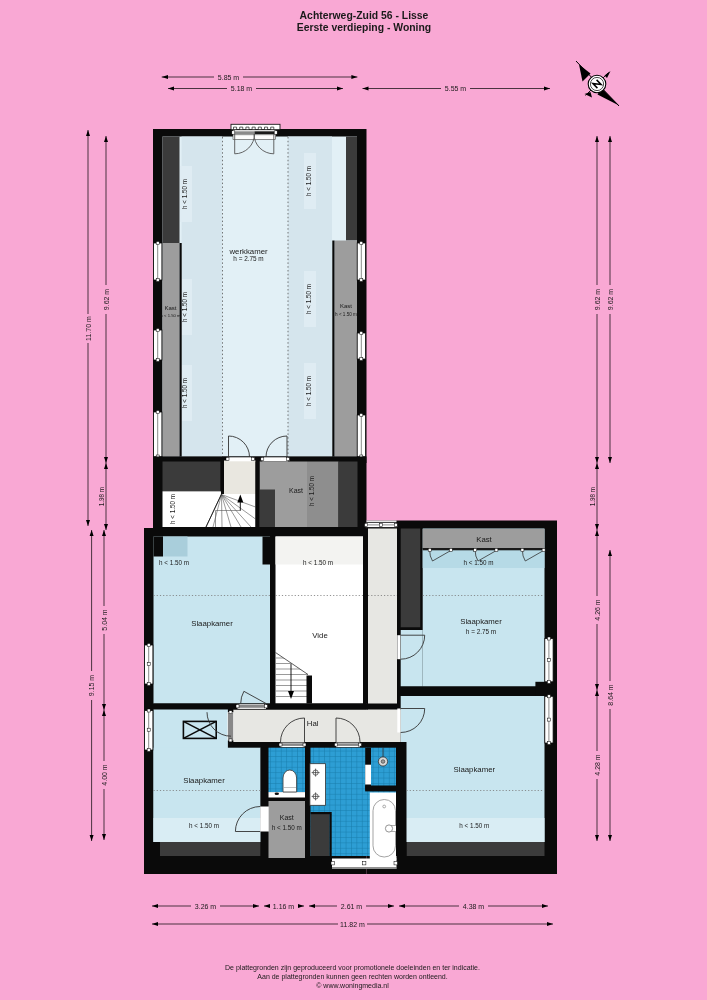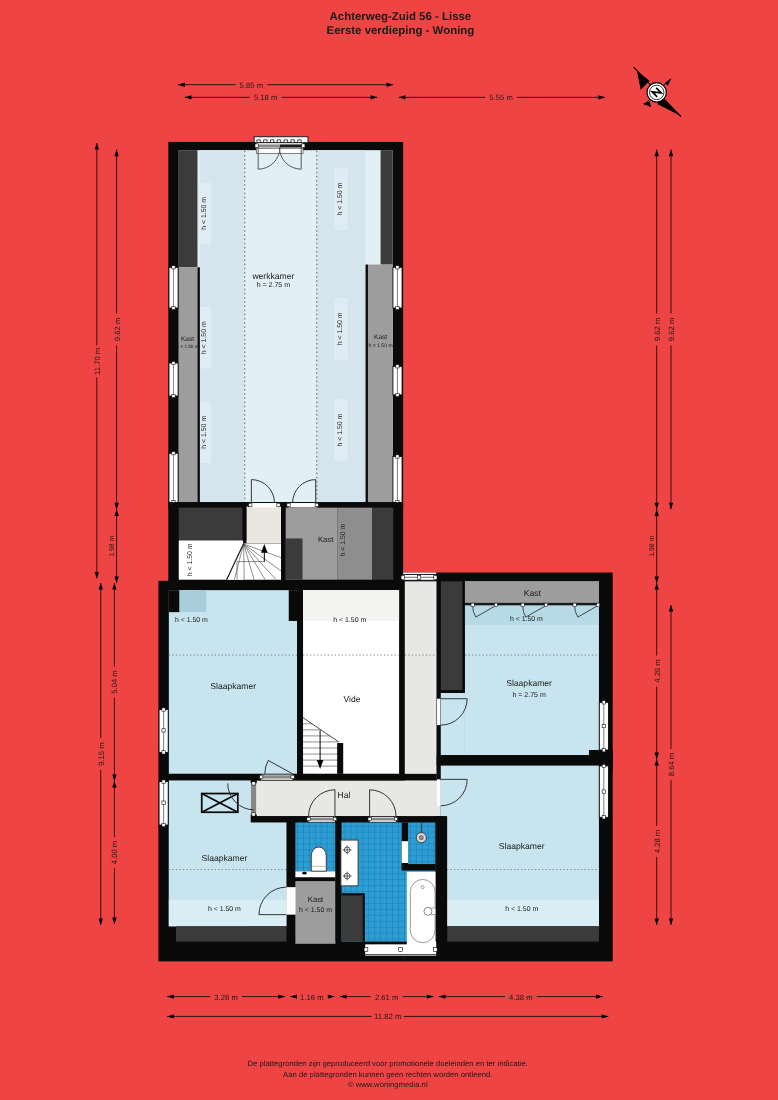--- a/index.html
+++ b/index.html
@@ -1,16 +1,16 @@
 <!DOCTYPE html>
 <html><head>
 <meta charset="utf-8">
 <style>
 html,body{margin:0;padding:0;background:#fff;}
-#page{position:relative;width:707px;height:1000px;background:#ef4444;overflow:hidden;
+#page{position:relative;width:707px;height:1000px;background:#f9a8d4;overflow:hidden;
 font-family:"Liberation Sans",sans-serif;}
 svg{position:absolute;left:0;top:0;}
 text{font-family:"Liberation Sans",sans-serif;fill:#1a1a1a;}
 .dim{font-size:7px;fill:#1a1a1a;}
 .room{font-size:7.8px;fill:#1a1a1a;}
 .sub{font-size:6.4px;fill:#1a1a1a;}
 </style>
 </head>
 <body>
 <div id="page">

